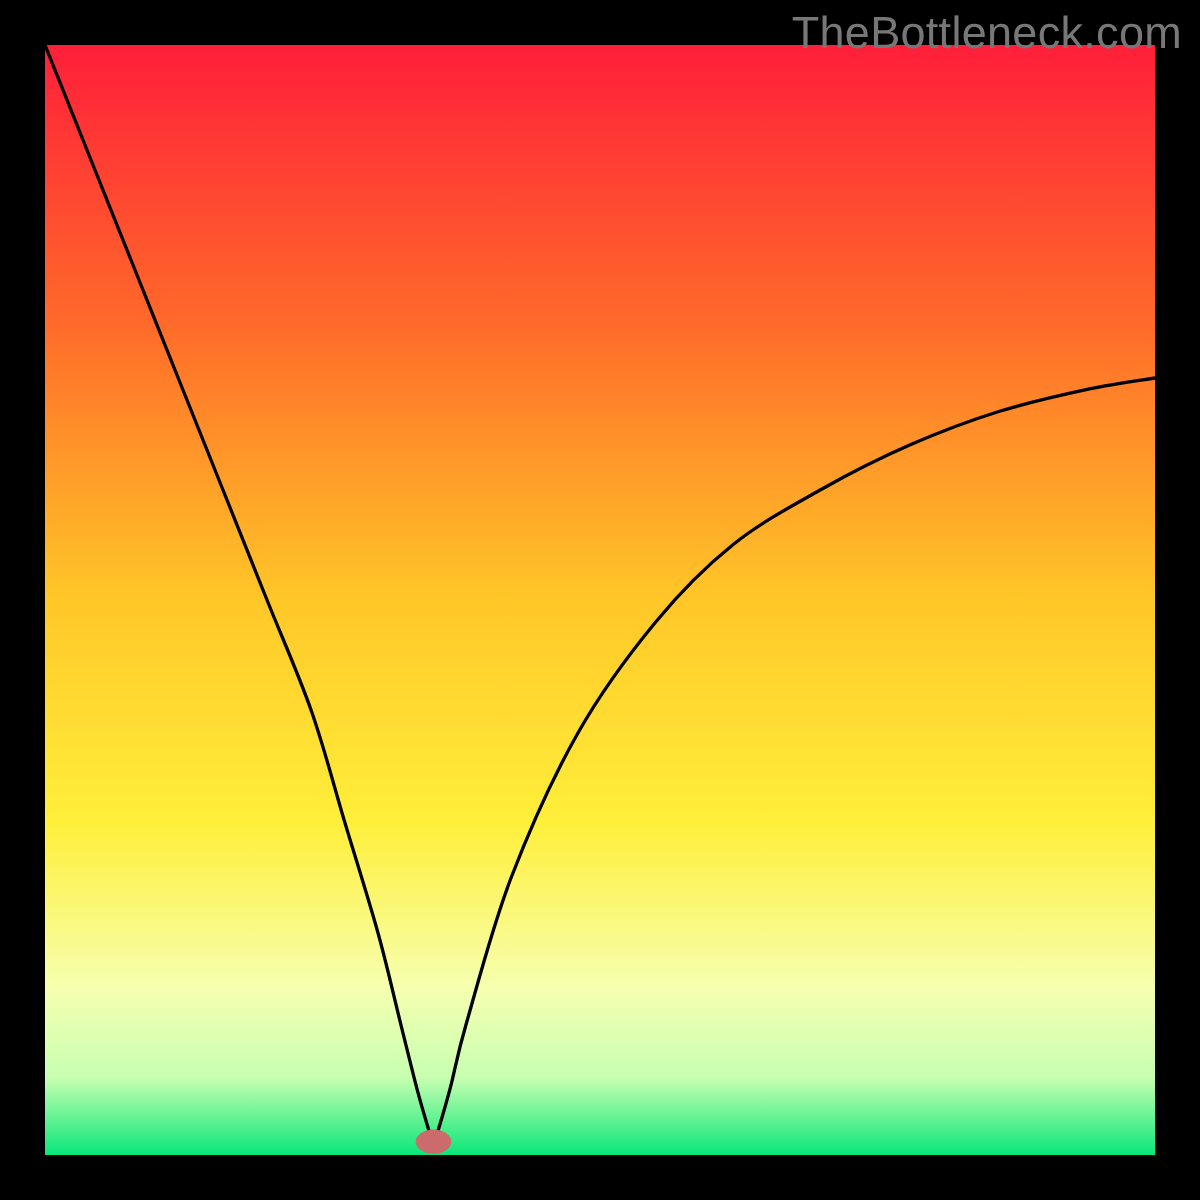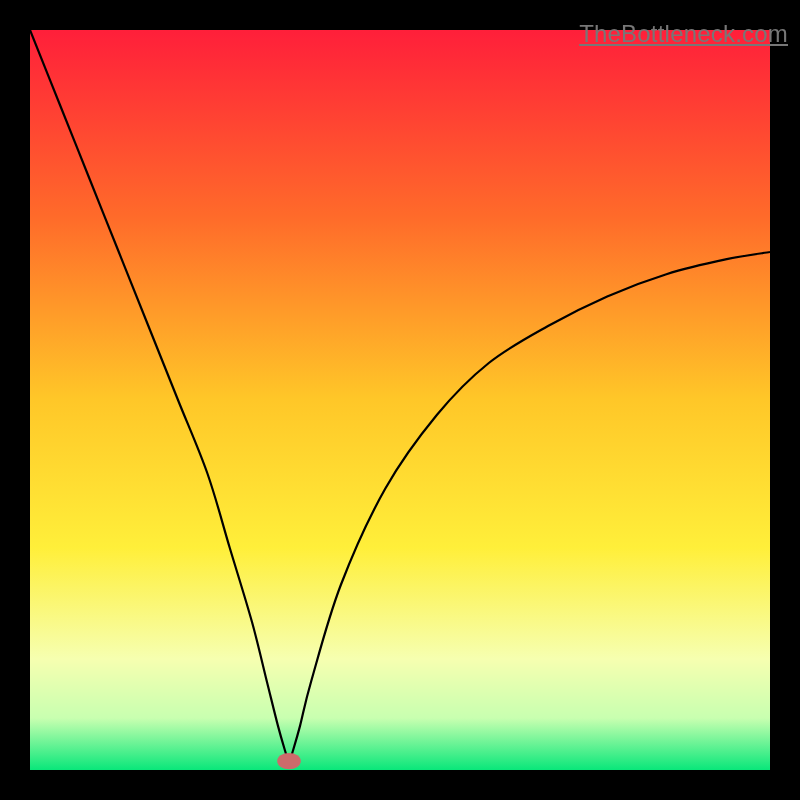--- a/index.html
+++ b/index.html
@@ -6,27 +6,26 @@
     margin: 0;
     padding: 0;
     width: 800px;
     height: 800px;
     background: #000;
     font-family: Arial, Helvetica, sans-serif;
     position: relative;
   }
   .watermark {
     position: absolute;
-    top: 20px;
+    top: 6px;
     right: 12px;
     color: #777;
-    font-size: 24px;
+    font-size: 30px;
     letter-spacing: 0.2px;
     z-index: 10;
-    text-decoration: underline;
   }
   .plot-frame {
     position: absolute;
     left: 30px;
     top: 30px;
     width: 740px;
     height: 740px;
     background: #000;
   }
   svg {

